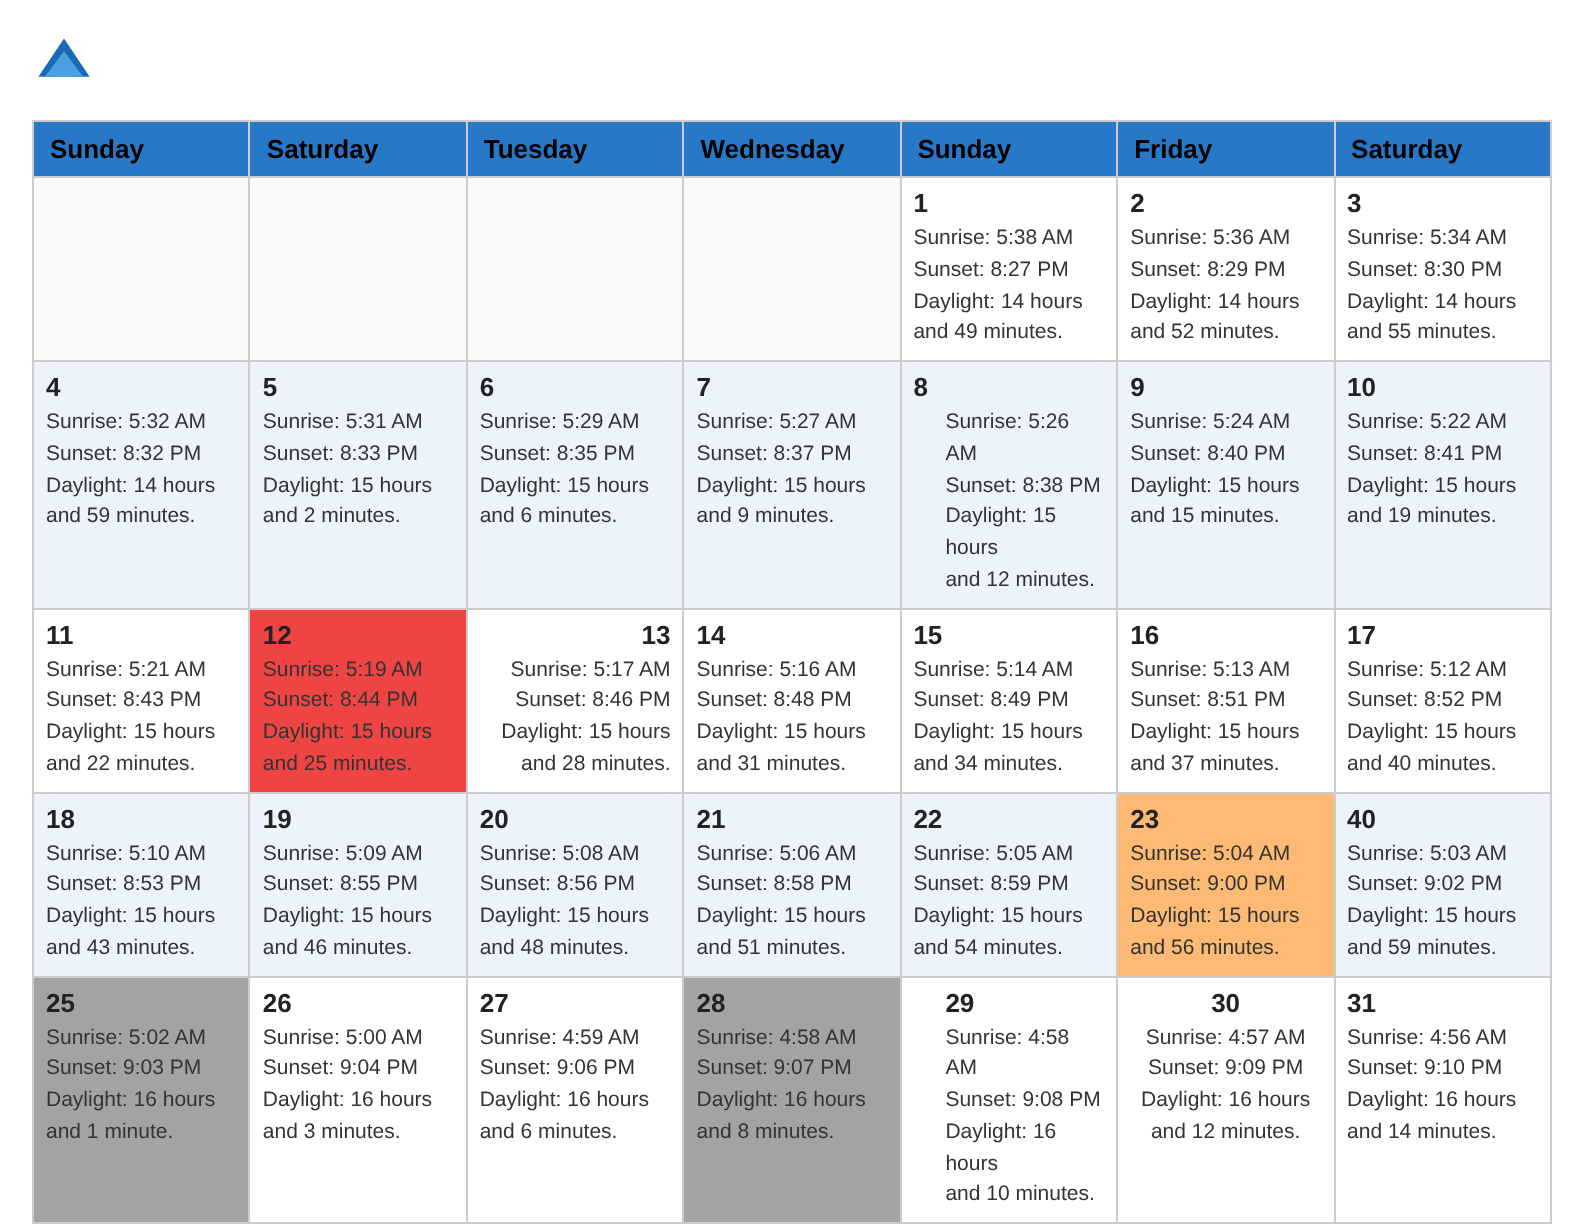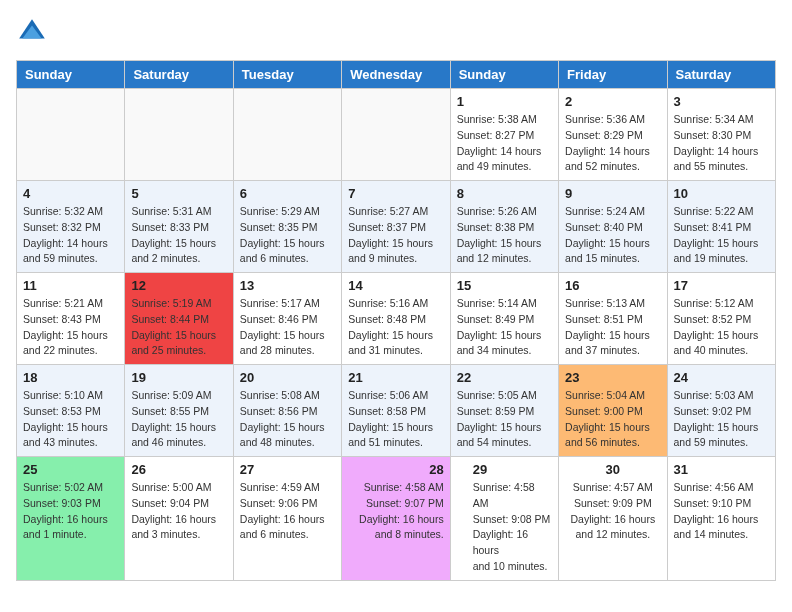--- a/index.html
+++ b/index.html
@@ -44,21 +44,21 @@
       font-size: 14px;
       color: #555;
     }
     .calendar {
       width: 100%;
       border-collapse: collapse;
       border: 1px solid #ccc;
     }
     .calendar th {
       background-color: #2878c8;
-      color: #ffffff;
+      color: #000000;
       font-size: 13px;
       font-weight: bold;
       text-align: left;
       padding: 6px 8px;
       border: 1px solid #ccc;
     }
     .calendar td {
       vertical-align: top;
       border: 1px solid #ccc;
       padding: 5px 6px;
@@ -176,21 +176,21 @@
         </td>
         <td style="background: rgb(237, 243, 251);">
           <div class="day-number">7</div>
           <div class="day-info" style="white-space: pre-line;">Sunrise: 5:27 AM
 Sunset: 8:37 PM
 Daylight: 15 hours
 and 9 minutes.</div>
         </td>
         <td style="background: rgb(237, 243, 251);">
           <div class="day-number">8</div>
-          <div class="day-info" style="white-space: pre-line;">Sunrise: 5:26 AM
+          <div class="day-info" style="white-space: pre-line; margin-left: 16px;">Sunrise: 5:26 AM
 Sunset: 8:38 PM
 Daylight: 15 hours
 and 12 minutes.</div>
         </td>
         <td style="background: rgb(237, 243, 251);">
           <div class="day-number">9</div>
           <div class="day-info" style="white-space: pre-line;">Sunrise: 5:24 AM
 Sunset: 8:40 PM
 Daylight: 15 hours
 and 15 minutes.</div>
@@ -211,21 +211,21 @@
 Daylight: 15 hours
 and 22 minutes.</div>
         </td>
         <td style="background: #ef4444;">
           <div class="day-number">12</div>
           <div class="day-info" style="white-space: pre-line;">Sunrise: 5:19 AM
 Sunset: 8:44 PM
 Daylight: 15 hours
 and 25 minutes.</div>
         </td>
-        <td style="background: rgb(255, 255, 255);">
+        <td style="background: rgb(255, 255, 255); text-align: right;">
           <div class="day-number">13</div>
           <div class="day-info" style="white-space: pre-line;">Sunrise: 5:17 AM
 Sunset: 8:46 PM
 Daylight: 15 hours
 and 28 minutes.</div>
         </td>
         <td style="background: rgb(255, 255, 255);">
           <div class="day-number">14</div>
           <div class="day-info" style="white-space: pre-line;">Sunrise: 5:16 AM
 Sunset: 8:48 PM
@@ -291,50 +291,50 @@
 and 54 minutes.</div>
         </td>
         <td style="background: #fdba74;">
           <div class="day-number">23</div>
           <div class="day-info" style="white-space: pre-line;">Sunrise: 5:04 AM
 Sunset: 9:00 PM
 Daylight: 15 hours
 and 56 minutes.</div>
         </td>
         <td style="background: rgb(237, 243, 251);">
-          <div class="day-number">24</div>
+          <div class="day-number">40</div>
           <div class="day-info" style="white-space: pre-line;">Sunrise: 5:03 AM
 Sunset: 9:02 PM
 Daylight: 15 hours
 and 59 minutes.</div>
         </td>
       </tr>
       <tr>
-        <td style="background: #86efac;">
+        <td style="background: #a3a3a3;">
           <div class="day-number">25</div>
           <div class="day-info" style="white-space: pre-line;">Sunrise: 5:02 AM
 Sunset: 9:03 PM
 Daylight: 16 hours
 and 1 minute.</div>
         </td>
         <td style="background: rgb(255, 255, 255);">
           <div class="day-number">26</div>
           <div class="day-info" style="white-space: pre-line;">Sunrise: 5:00 AM
 Sunset: 9:04 PM
 Daylight: 16 hours
 and 3 minutes.</div>
         </td>
         <td style="background: rgb(255, 255, 255);">
           <div class="day-number">27</div>
           <div class="day-info" style="white-space: pre-line;">Sunrise: 4:59 AM
 Sunset: 9:06 PM
 Daylight: 16 hours
 and 6 minutes.</div>
         </td>
-        <td style="background: #f0abfc; text-align: right;">
+        <td style="background: #a3a3a3;">
           <div class="day-number">28</div>
           <div class="day-info" style="white-space: pre-line;">Sunrise: 4:58 AM
 Sunset: 9:07 PM
 Daylight: 16 hours
 and 8 minutes.</div>
         </td>
         <td style="background: rgb(255, 255, 255); padding-left: 22px;">
           <div class="day-number">29</div>
           <div class="day-info" style="white-space: pre-line;">Sunrise: 4:58 AM
 Sunset: 9:08 PM

